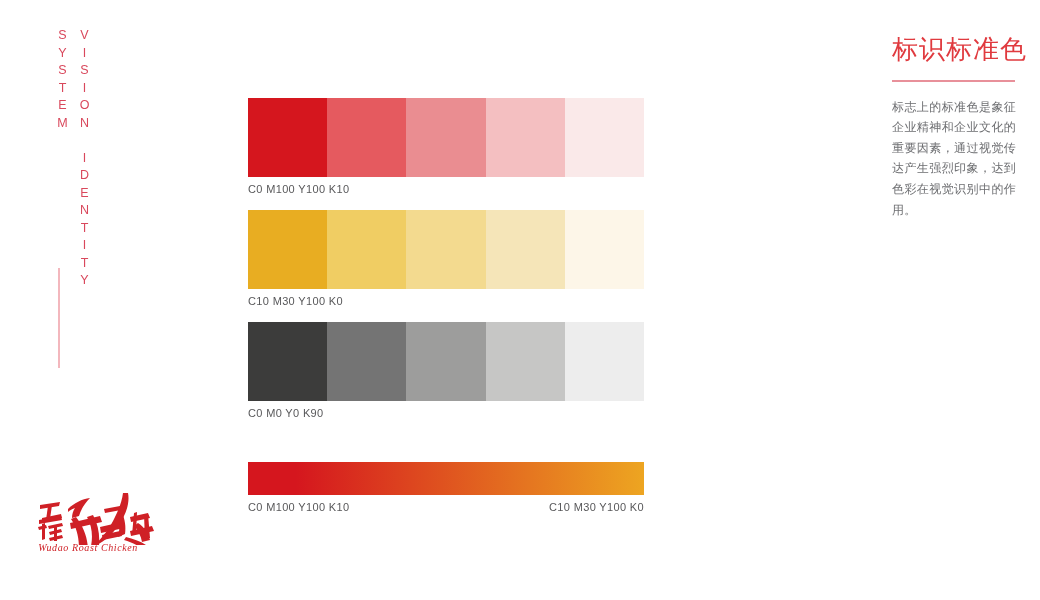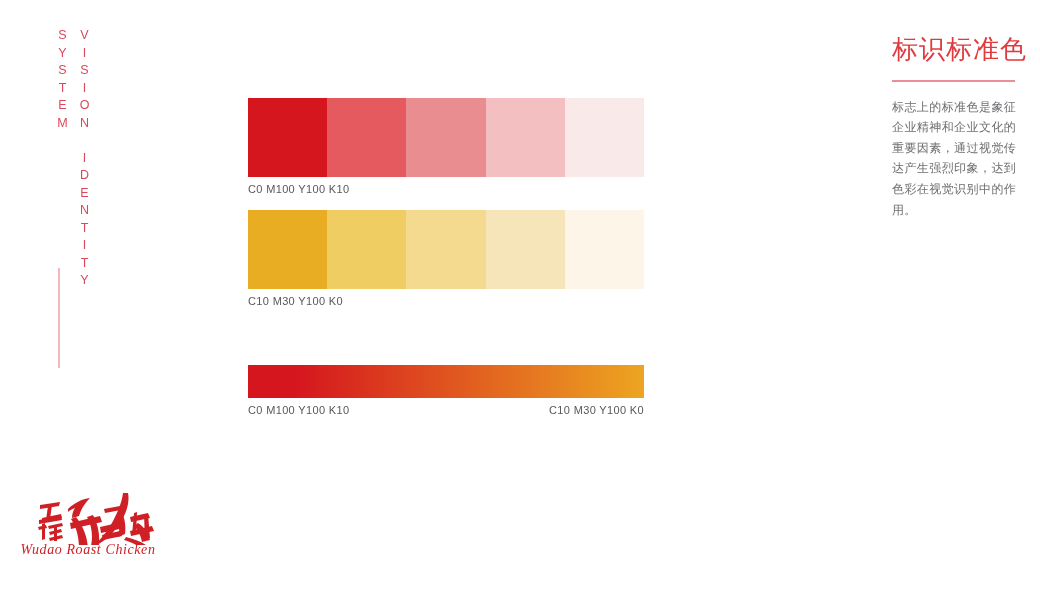--- a/index.html
+++ b/index.html
@@ -57,21 +57,21 @@
   }
   .logo svg { display: block; }
   .logo-en {
     position: absolute;
     left: 0;
     top: 55px;
     width: 140px;
     text-align: center;
     font-family: "Liberation Serif", "DejaVu Serif", serif;
     font-style: italic;
-    font-size: 14px;
+    font-size: 10px;
     letter-spacing: 0.6px;
     color: #cf2026;
     white-space: nowrap;
   }
 
   
   .swatch-area {
     position: absolute;
     left: 248px;
     top: 98px;
@@ -210,20 +210,30 @@
       <div class="cell" id="r1c0" style="background: rgb(232, 173, 34);"></div>
       <div class="cell" id="r1c1" style="background: rgb(240, 205, 99);"></div>
       <div class="cell" id="r1c2" style="background: rgb(243, 218, 143);"></div>
       <div class="cell" id="r1c3" style="background: rgb(245, 229, 184);"></div>
       <div class="cell" id="r1c4" style="background: rgb(253, 246, 232);"></div>
     </div>
     <div class="row-label">C10 M30 Y100 K0</div>
   </div>
   <div class="row-gap"></div>
 
+  <div class="row">
+    <div class="row-strip">
+      <div class="cell" id="r2c0" style="background: rgb(60, 60, 59);"></div>
+      <div class="cell" id="r2c1" style="background: rgb(116, 116, 116);"></div>
+      <div class="cell" id="r2c2" style="background: rgb(157, 157, 156);"></div>
+      <div class="cell" id="r2c3" style="background: rgb(198, 198, 197);"></div>
+      <div class="cell" id="r2c4" style="background: rgb(237, 237, 237);"></div>
+    </div>
+    <div class="row-label">C0 M0 Y0 K90</div>
+  </div>
 
   <div class="grad-wrap">
     <div class="grad-strip" id="grad-strip" style="background: linear-gradient(90deg, rgb(213, 22, 30) 0%, rgb(213, 22, 30) 12%, rgb(237, 165, 33) 100%);"></div>
     <div class="grad-labels">
       <span>C0 M100 Y100 K10</span>
       <span>C10 M30 Y100 K0</span>
     </div>
   </div>
 </div>
 

